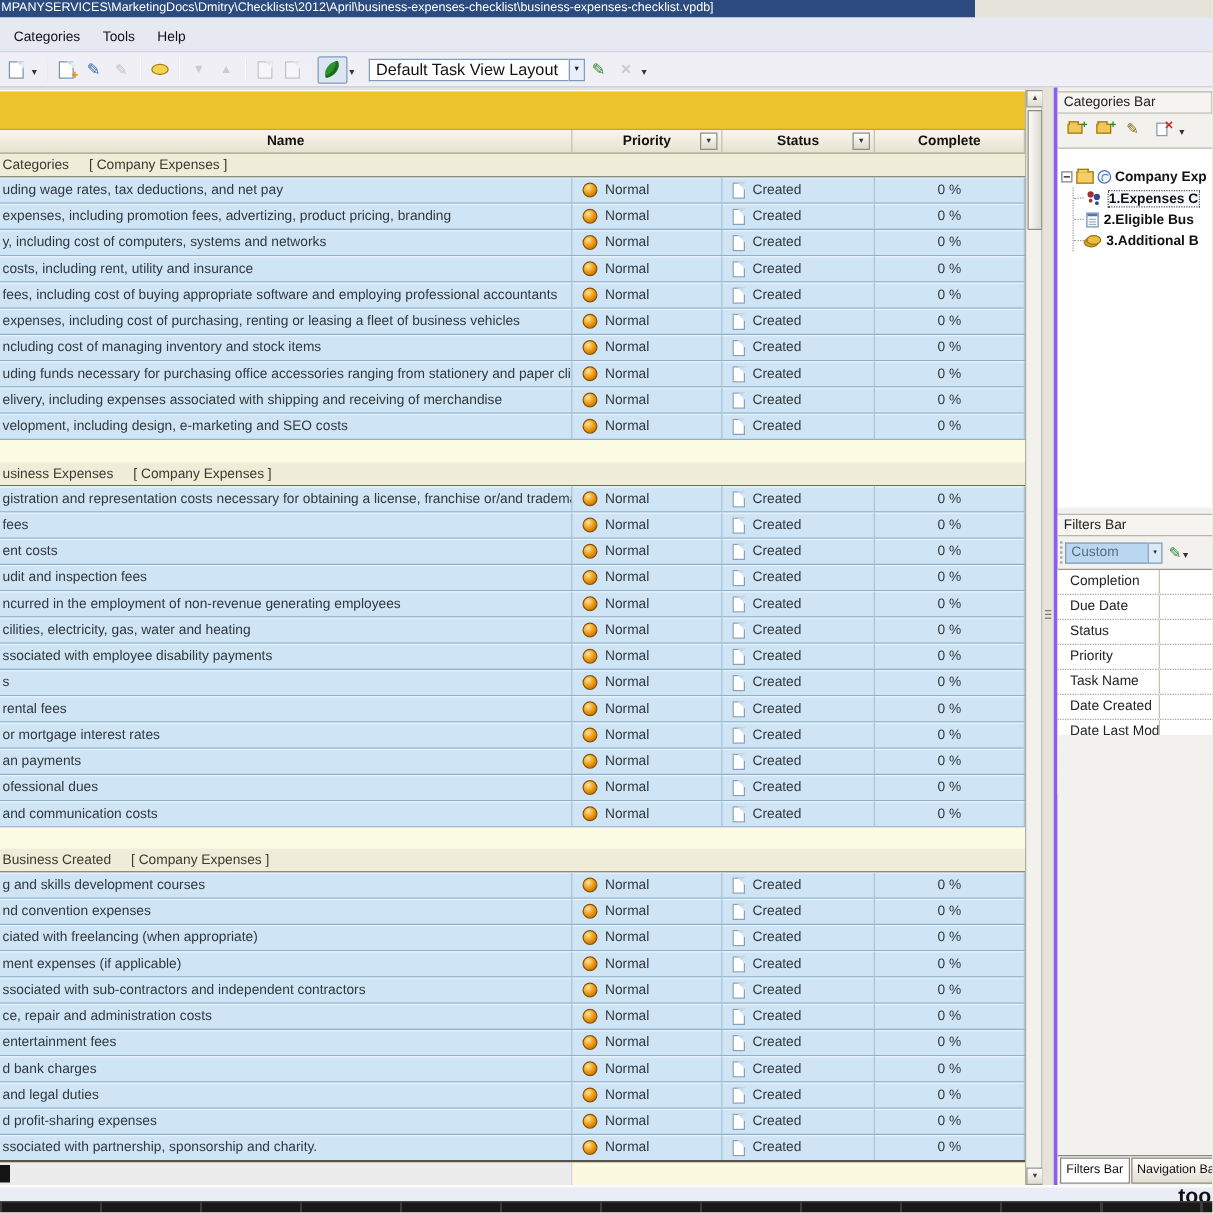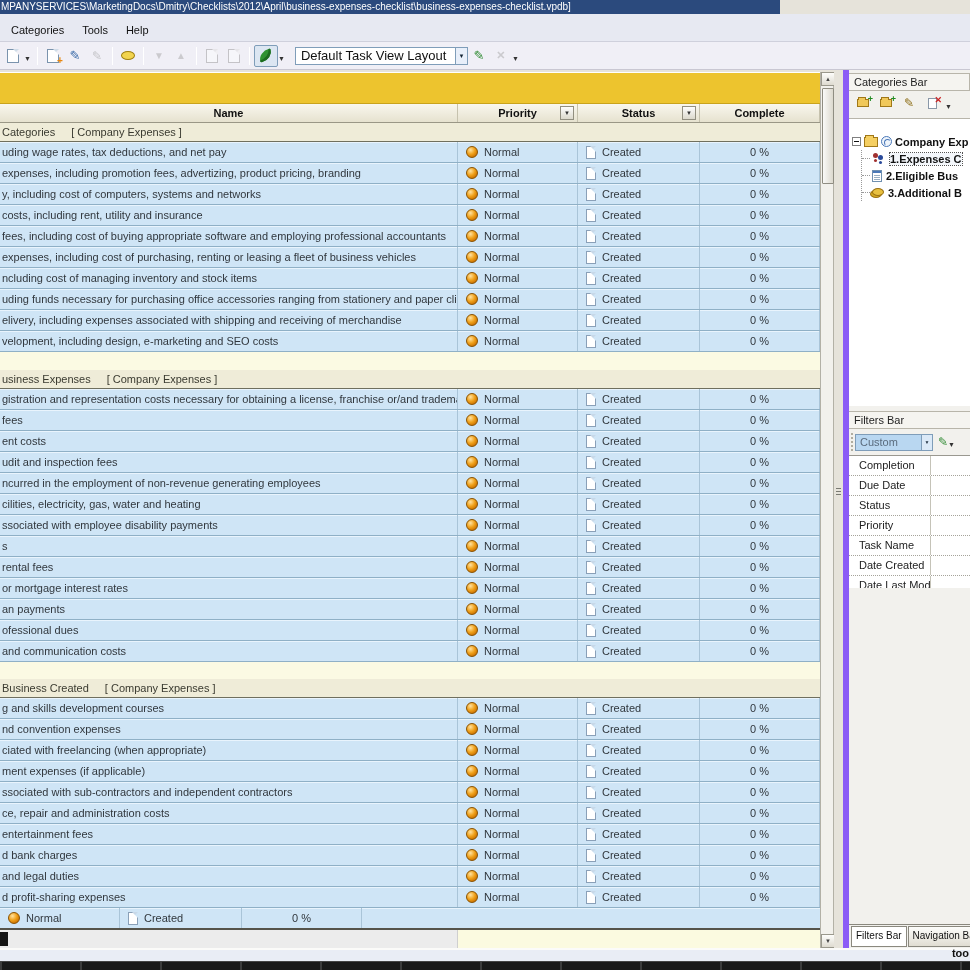--- a/index.html
+++ b/index.html
@@ -85,21 +85,21 @@
   .sthumb { position:absolute; left:1px; top:16px; width:12px; height:96px; background:linear-gradient(90deg,#fafaf8,#dcd9ce);
             border:1px solid #8f8d82; border-radius:1px; }
 
   
   .splitter { position:absolute; left:834px; top:70px; width:9px; height:878px; background:#e6e3da; }
   .grip { position:absolute; left:2px; top:418px; width:5px; }
   .grip div { height:1px; background:#7a7a72; margin-bottom:2px; }
 
   
   .rightpanel { position:absolute; left:843px; top:70px; width:127px; height:878px; background:#f2f1ed;
-                border-left:6px solid #8b5cf6; overflow:hidden; }
+                border-left:3px solid #8b5cf6; overflow:hidden; }
   .panel-header { height:18px; background:#f5f4f0; border:1px solid #b8b5aa; border-left:none;
                   line-height:16px; padding-left:5px; color:#222; margin-top:3px; }
   .cat-toolbar { height:24px; display:flex; align-items:center; padding-left:4px; gap:3px; background:#f2f1ed; }
   .cbtn2 { width:20px; height:17px; display:flex; align-items:center; justify-content:center; position:relative; }
   .mini-folder { width:12px; height:8px; background:#f0c85a; border:1px solid #a07818; position:relative; }
   .mini-folder::before { content:''; position:absolute; left:0; top:-3px; width:6px; height:2px;
                          background:#f0c85a; border:1px solid #a07818; border-bottom:none; }
   .mini-plus { position:absolute; right:0; top:-1px; color:#1e8a1e; font-size:9px; font-weight:bold; }
   .mini-pencil { font-size:12px; color:#8a6a10; }
   .mini-x { position:absolute; right:0; top:0; color:#c22; font-size:9px; font-weight:bold; }
@@ -155,21 +155,21 @@
   
   .panel-tabs { position:absolute; left:0; bottom:0; width:127px; height:24px; background:#f2f1ed;
                 border-top:1px solid #8a887e; display:flex; align-items:flex-start; padding:1px 0 0 2px; gap:1px; }
   .ptab { height:21px; border:1px solid #8a887e; background:linear-gradient(#fdfdfb,#e0ddd2); font-size:10px;
           padding:3px 4px 0 4px; white-space:nowrap; color:#111; }
   .ptab.active { background:#fff; }
 
   
   .statusband { position:absolute; left:0; top:948px; width:970px; height:13px; background:#e9edf5;
                 border-top:2px solid #fbfbf9; }
-  .watermark { position:absolute; right:1px; top:947px; font-size:11px; font-weight:bold; color:#101010; }
+  .watermark { position:absolute; right:1px; top:947px; font-size:17px; font-weight:bold; color:#101010; }
   .darkstrip { position:absolute; left:0; top:961px; width:970px; height:9px; background:#191919;
                background-image:repeating-linear-gradient(90deg, #3c3c3c 0 2px, #191919 2px 80px);
                border-top:1px solid #444; }
 </style>
 </head>
 <body>
 
 <div class="screen">
 
   <div class="titlebar">MPANYSERVICES\MarketingDocs\Dmitry\Checklists\2012\April\business-expenses-checklist\business-expenses-checklist.vpdb]</div>
@@ -659,20 +659,21 @@
             <span class="pri-icon"></span>
             <span>Normal</span>
           </div>
           <div class="cell col-status">
             <span class="status-icon"></span>
             <span>Created</span>
           </div>
           <div class="cell col-complete">0 %</div>
         </div>
         <div class="trow">
+          <div class="cell col-name">ssociated with partnership, sponsorship and charity.</div>
           <div class="cell col-priority">
             <span class="pri-icon"></span>
             <span>Normal</span>
           </div>
           <div class="cell col-status">
             <span class="status-icon"></span>
             <span>Created</span>
           </div>
           <div class="cell col-complete">0 %</div>
         </div>

